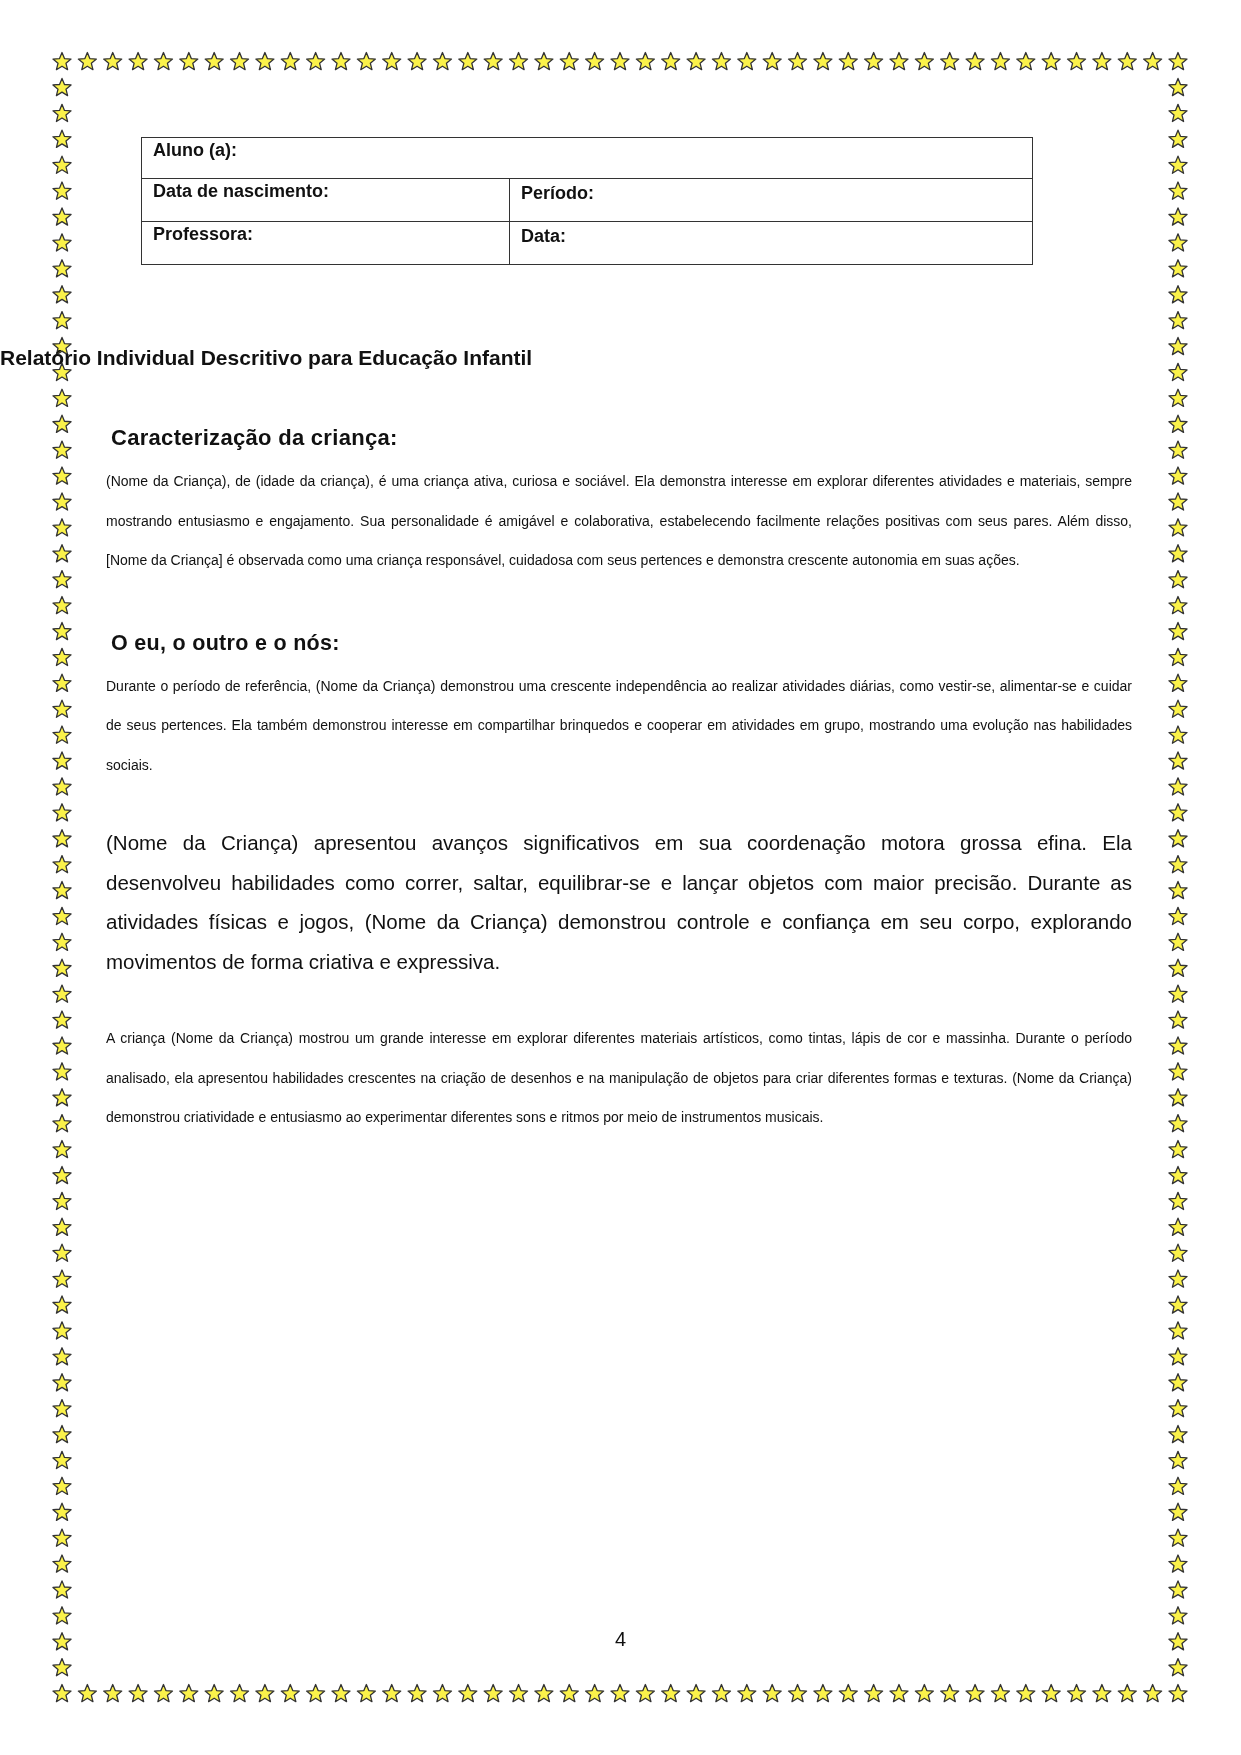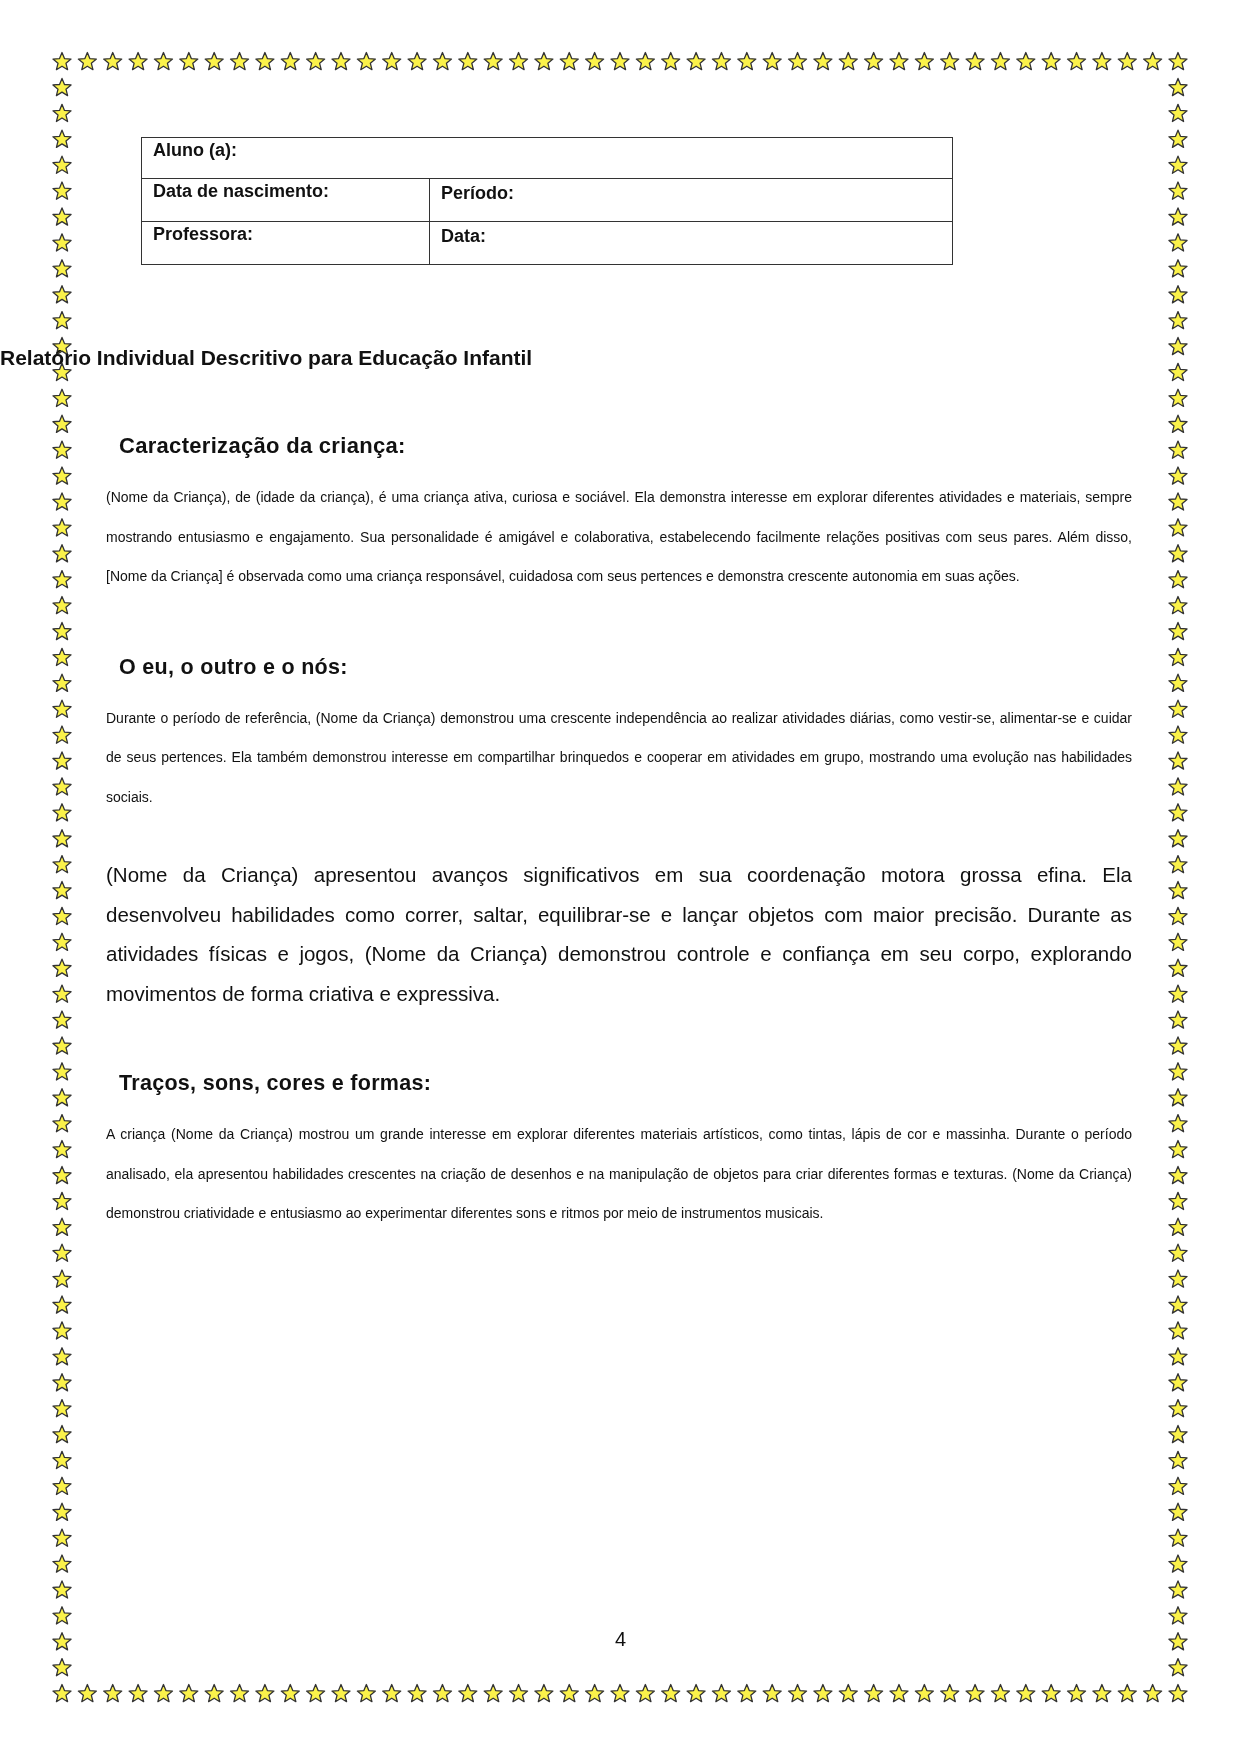--- a/index.html
+++ b/index.html
@@ -1,27 +1,27 @@
 <!DOCTYPE html>
 <html><head>
 <meta charset="utf-8">
 <style>
   html, body { margin:0; padding:0; background:#ffffff; }
   body { width:1241px; height:1755px; position:relative; overflow:hidden;
          font-family:"Liberation Sans", sans-serif; color:#111111; }
   #border { position:absolute; left:0; top:0; width:1241px; height:1755px; pointer-events:none; }
-  .info-table { position:absolute; left:141px; top:137px; width:812px;
+  .info-table { position:absolute; left:141px; top:137px; width:892px;
                 border-collapse:collapse; font-size:18px; font-weight:bold; }
   .info-table td { border:1.5px solid #333; vertical-align:top; padding:2px 11px 0 11px; height:38px; }
   .info-table tr.first td { height:38px; }
   .info-table td.right { width:500px; padding-top:4px; }
   .title { position:absolute; left:0; width:1241px; top:346px; text-align:left;
            font-size:21px; font-weight:bold; }
   .content { position:absolute; left:106px; top:414px; width:1026px; }
-  .h { font-size:22px; font-weight:bold; margin:13px; line-height:38px; letter-spacing:0.3px; }
+  .h { font-size:22px; font-weight:bold; margin:5px; line-height:38px; letter-spacing:0.3px; }
   .h.sub { font-size:21.5px; }
   .p { font-size:14px; line-height:39.5px; margin:0; text-align:justify; text-align-last:left; }
   .gap { height:38px; }
   .pnum { position:absolute; left:0; width:1241px; top:1628px; text-align:center; font-size:20px; }
 </style>
 </head>
 <body>
 
 <svg id="border" xmlns="http://www.w3.org/2000/svg">
     <path d="M62.00 52.50 L64.47 58.60 L71.04 59.06 L65.99 63.30 L67.58 69.69 L62.00 66.20 L56.42 69.69 L58.01 63.30 L52.96 59.06 L59.53 58.60 Z" fill="#fbf24a" stroke="#333333" stroke-width="1.3" stroke-linejoin="round"></path>
@@ -263,17 +263,16 @@
   <p class="p"> (Nome da Criança), de (idade da criança), é uma criança ativa, curiosa e sociável. Ela demonstra interesse em explorar diferentes atividades e materiais, sempre mostrando entusiasmo e engajamento. Sua personalidade é amigável e colaborativa, estabelecendo facilmente relações positivas com seus pares. Além disso, [Nome da Criança] é observada como uma criança responsável, cuidadosa com seus pertences e demonstra crescente autonomia em suas ações.</p>
   <div class="gap"></div>
 
   <h3 class="h sub">O eu, o outro e o nós:</h3>
   <p class="p">Durante o período de referência, (Nome da Criança) demonstrou uma crescente independência ao realizar atividades diárias, como vestir-se, alimentar-se e cuidar de seus pertences. Ela também demonstrou interesse em compartilhar brinquedos e cooperar em atividades em grupo, mostrando uma evolução nas habilidades sociais.</p>
   <div class="gap"></div>
 
   <p class="p" style="font-size:20.5px;">(Nome da Criança) apresentou avanços significativos em sua coordenação motora grossa efina. Ela desenvolveu habilidades como correr, saltar, equilibrar-se e lançar objetos com maior precisão. Durante as atividades físicas e jogos, (Nome da Criança) demonstrou controle e confiança em seu corpo, explorando movimentos de forma criativa e expressiva.</p>
   <div class="gap"></div>
 
-  <h3 class="h sub">Traços, sons, cores e formas:</h3>
   <p class="p">A criança (Nome da Criança) mostrou um grande interesse em explorar diferentes materiais artísticos, como tintas, lápis de cor e massinha. Durante o período analisado, ela apresentou habilidades crescentes na criação de desenhos e na manipulação de objetos para criar diferentes formas e texturas. (Nome da Criança) demonstrou criatividade e entusiasmo ao experimentar diferentes sons e ritmos por meio de instrumentos musicais.</p>
 </div>
 
 <div class="pnum">4</div>
 
 </body></html>

